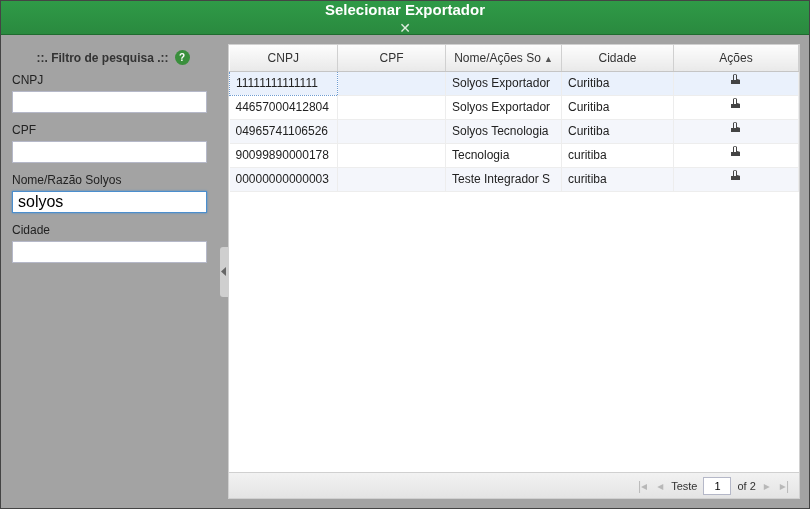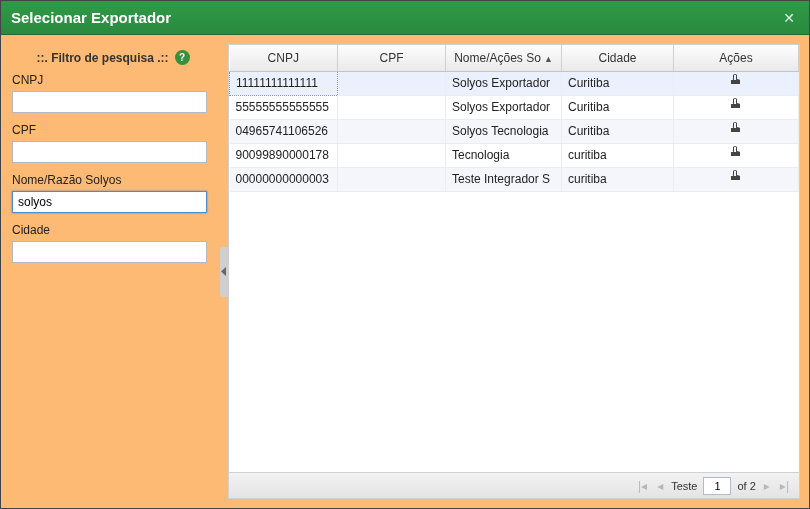--- a/index.html
+++ b/index.html
@@ -14,27 +14,28 @@
   }
   .titlebar {
     background: linear-gradient(to bottom, #2f9a47, #2a8a3f);
     color: #fff;
     height: 34px;
     display: flex; align-items: center; justify-content: space-between;
     padding: 0 10px;
     font-weight: bold;
     font-size: 15px;
     border-bottom: 1px solid #1f6b2f;
+    flex-direction: column;
   }
   .titlebar .close {
     color: #dfeede; cursor: pointer; font-size: 14px; font-weight: normal;
     padding: 2px 4px;
   }
   .body {
-    flex: 1; display: flex; overflow: hidden; background: #fdba74;
+    flex: 1; display: flex; overflow: hidden; background: #a3a3a3;
     padding: 9px;
     gap: 0;
   }
   .sidebar {
     width: 210px; flex-shrink: 0;
     display: flex; flex-direction: column;
     padding: 4px 6px 4px 2px;
   }
   .sidebar-header {
     font-weight: bold; font-size: 12px; color: #333;
@@ -45,21 +46,21 @@
     display: inline-flex; align-items: center; justify-content: center;
     width: 15px; height: 15px; border-radius: 50%;
     background: #3a8f3c; color: #fff; font-size: 10px; font-weight: bold;
     cursor: pointer;
   }
   .field { margin-bottom: 10px; }
   .field label { display: block; font-size: 12px; color: #222; margin-bottom: 4px; }
   .field input {
     width: 195px; height: 22px;
     border: 1px solid #b5b8c8; padding: 2px 5px;
-    font-family: inherit; font-size: 12px;
+    font-family: inherit; font-size: 16px;
     background: #fff;
   }
   .field input.focused { border: 1px solid #4b8ece; box-shadow: 0 0 2px #4b8ece; }
 
   .splitter {
     position: relative; width: 8px; flex-shrink: 0;
     display: flex; align-items: center; justify-content: center;
     cursor: pointer;
   }
   .splitter-handle {
@@ -198,21 +199,21 @@
               <td class="center">
                 <span class="action-icon">
                   <svg width="14" height="16" viewBox="0 0 14 16">
                       <path d="M3 1 L3 7 L1 7 L1 11 L4 11 L4 9 L5 9 L5 11 L7 11 L7 9 L8 9 L8 11 L10 11 L10 8 L12 8 L12 14 L2 14 L2 9 L0 9 L0 6 L3 6 Z" fill="none"></path>
                       <path d="M4 1 C4 1 4 6 4 6 L2 6 L2 10 L11 10 L11 6 C11 6 9 5 8 5 L8 1 C8 0 4 0 4 1 Z M5 1 L7 1 L7 6 L5 6 Z" fill="#444"></path>
                     </svg>
                 </span>
               </td>
             </tr>
             <tr>
-              <td>55555555555555</td>
+              <td>44657000412804</td>
               <td></td>
               <td>Solyos Exportador</td>
               <td>Curitiba</td>
               <td class="center">
                 <span class="action-icon">
                   <svg width="14" height="16" viewBox="0 0 14 16">
                       <path d="M4 1 C4 1 4 6 4 6 L2 6 L2 10 L11 10 L11 6 C11 6 9 5 8 5 L8 1 C8 0 4 0 4 1 Z M5 1 L7 1 L7 6 L5 6 Z" fill="#444"></path>
                     </svg>
                 </span>
               </td>

